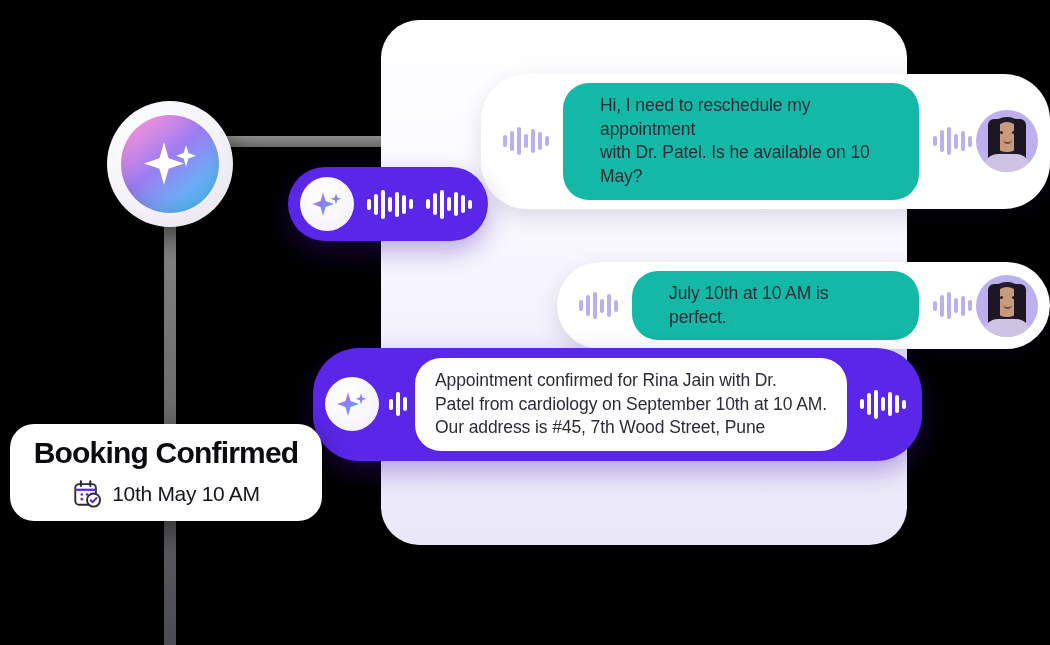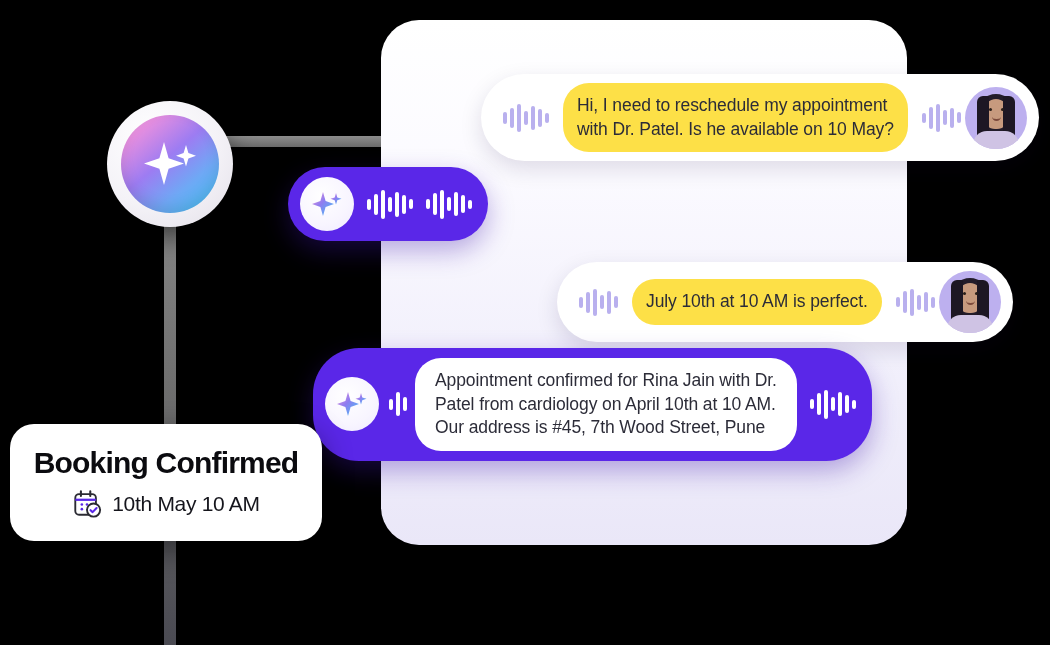--- a/index.html
+++ b/index.html
@@ -82,23 +82,23 @@
   .msg { position: absolute; display: flex; align-items: center; z-index: 5; }
 
   
   .msg-user {
     background: #ffffff;
     border-radius: 46px;
     padding: 9px 12px 9px 22px;
     box-shadow: 0 8px 22px rgba(20,10,60,0.13);
   }
   .bubble-user {
-    background: #fde047;
+    background: #14b8a6;
     border-radius: 26px;
-    padding: 11px 14px;
+    padding: 11px 37px;
     color: #2c2c38;
     font-size: 17.5px;
     line-height: 1.35;
     letter-spacing: -0.1px;
     white-space: pre-line;
   }
 
   
   .msg-agent {
     background: #5a27e8;
@@ -169,21 +169,21 @@
   .wave span { display:block; width:4px; border-radius: 2px; }
   .wave.light span { background: #b9b0ee; }
   .wave.white span { background: #ffffff; }
 
   
   .booking-card {
     position: absolute;
     left: 10px;
     top: 424px;
     width: 312px;
-    height: 117px;
+    height: 97px;
     background: #ffffff;
     border-radius: 24px;
     z-index: 7;
     display: flex;
     flex-direction: column;
     align-items: center;
     justify-content: center;
     box-shadow: 0 10px 30px rgba(0,0,0,0.45);
   }
   .booking-title {
@@ -329,21 +329,21 @@
         <path d="M15 7 L17.6 16 L26 19 L17.6 22 L15 31 L12.4 22 L4 19 L12.4 16 Z" fill="url(#spk4)"></path>
         <path d="M28 8 L29.3 12.4 L33.5 13.8 L29.3 15.2 L28 19.6 L26.7 15.2 L22.5 13.8 L26.7 12.4 Z" fill="url(#spk4)"></path>
       </svg>
     </div>
     <div class="wave white" style="margin-left:10px;">
       <span style="height:11px"></span>
         <span style="height:24px"></span>
         <span style="height:14px"></span>
     </div>
     <div class="bubble-agent" style="margin-left:8px;">Appointment confirmed for Rina Jain with Dr.
-Patel from cardiology on April 10th at 10 AM.
+Patel from cardiology on September 10th at 10 AM.
 Our address is #45, 7th Wood Street, Pune</div>
     <div class="wave white" style="margin-left:13px;">
       <span style="height:10px"></span>
         <span style="height:22px"></span>
         <span style="height:29px"></span>
       <span style="height:14px"></span>
         <span style="height:24px"></span>
         <span style="height:18px"></span>
       <span style="height:9px"></span>
     </div>

